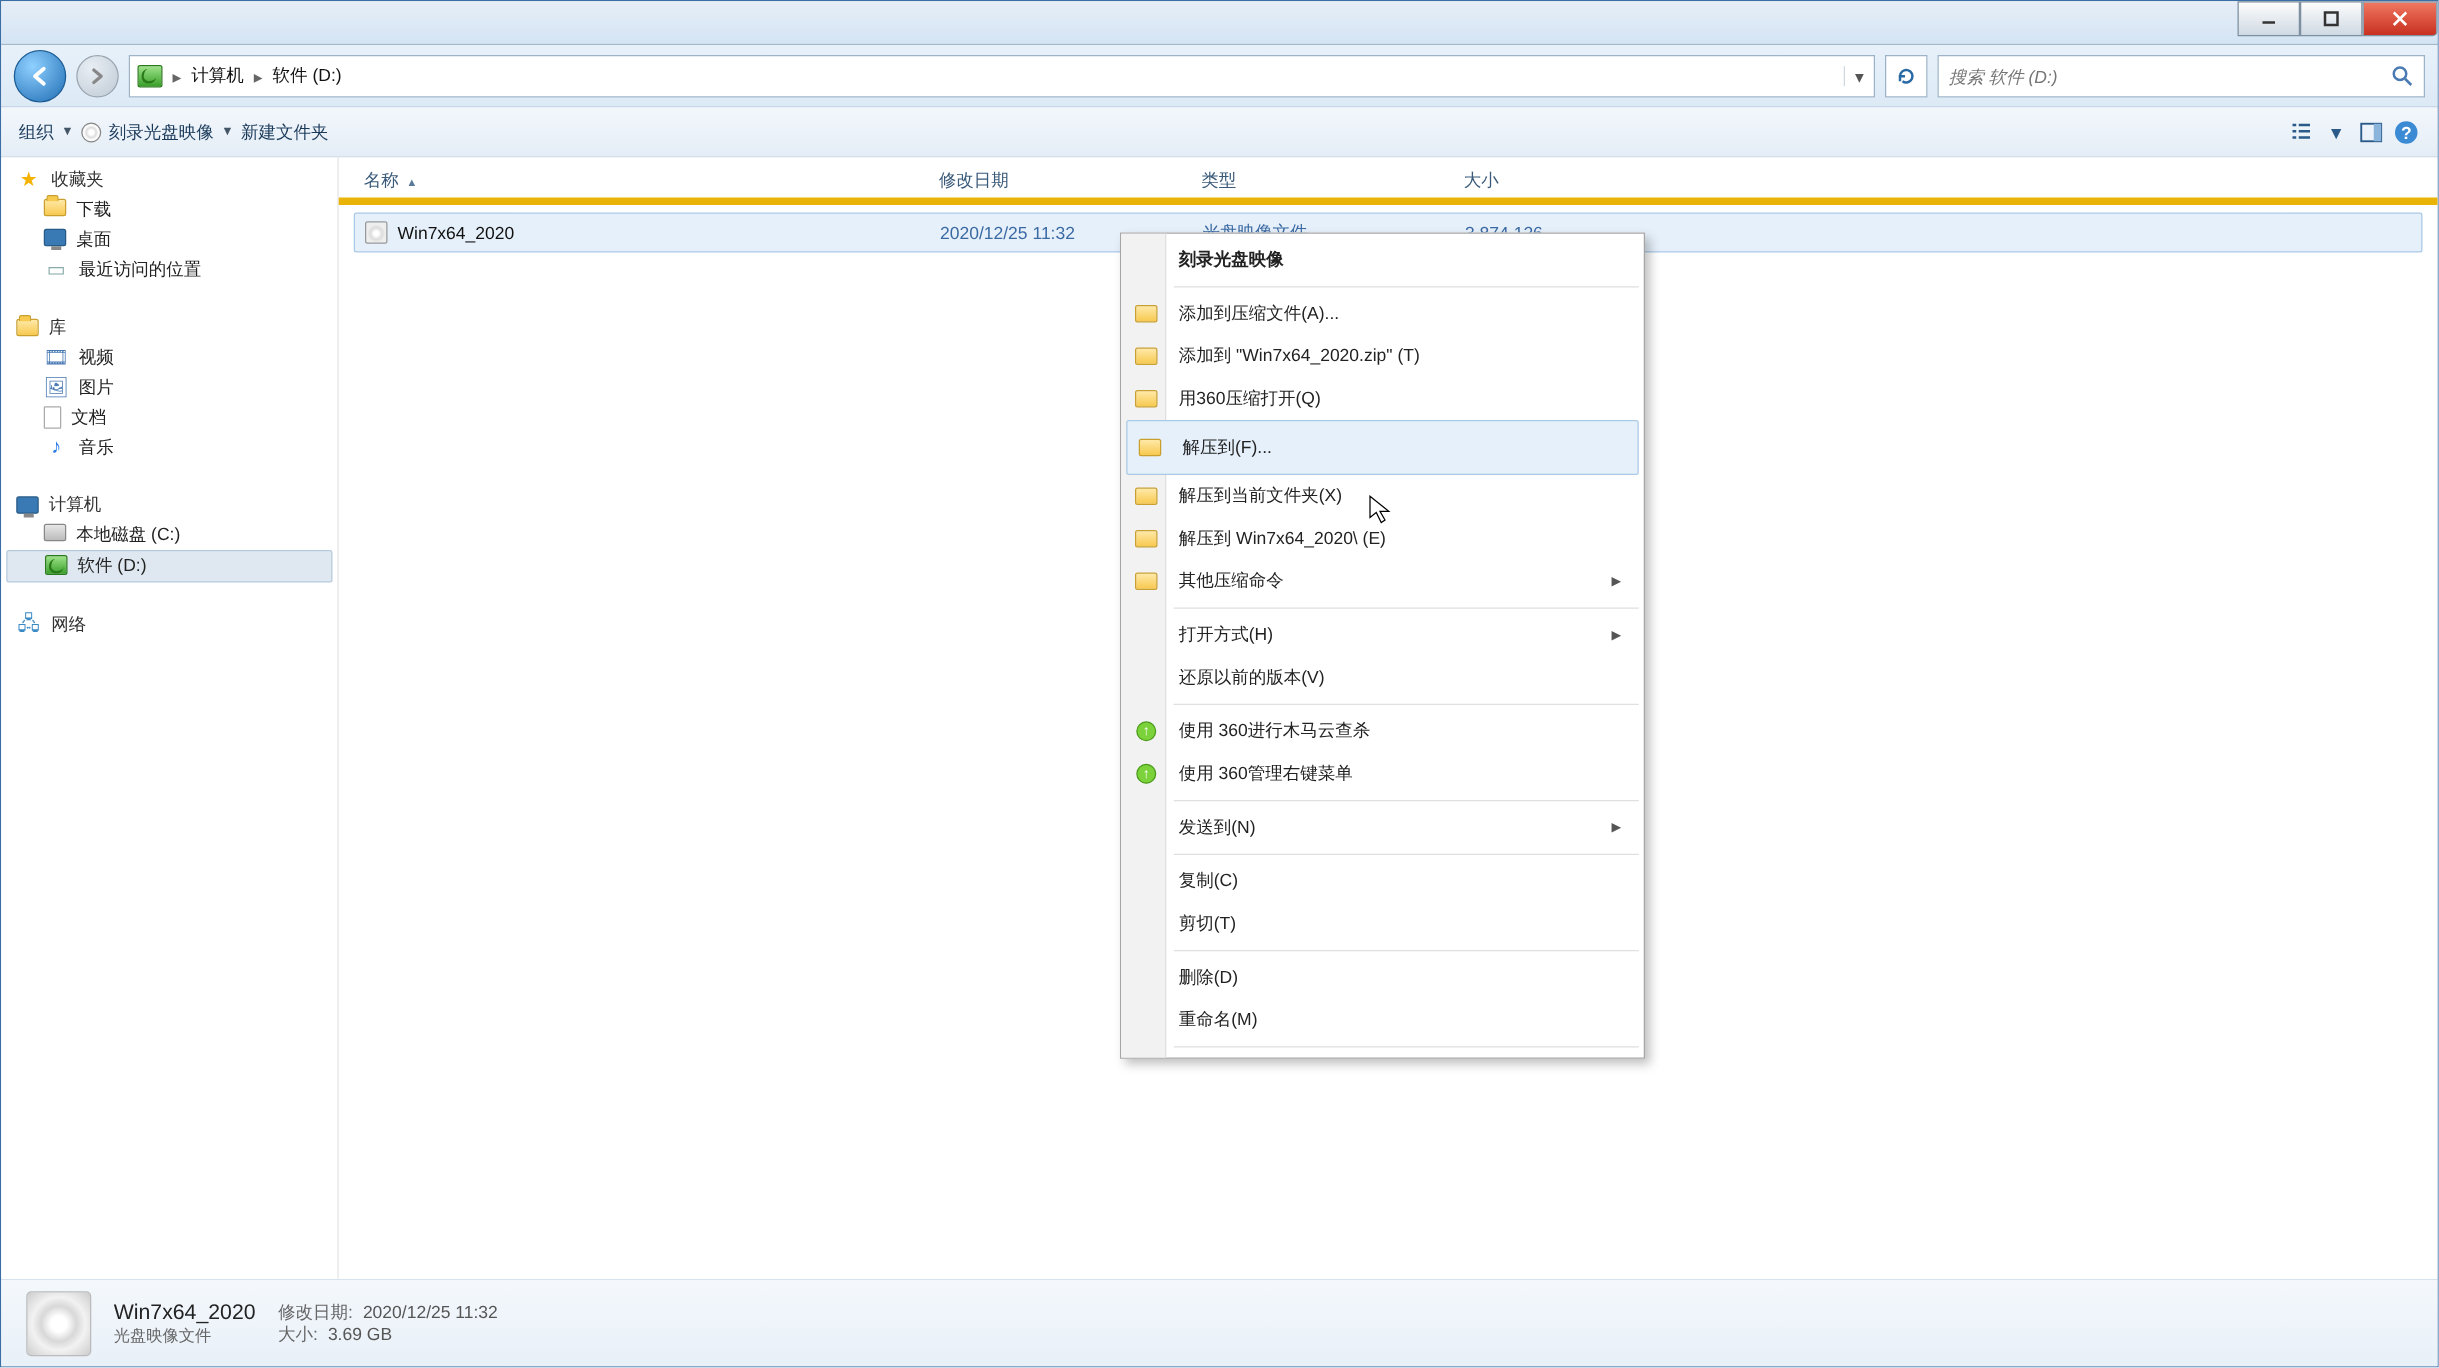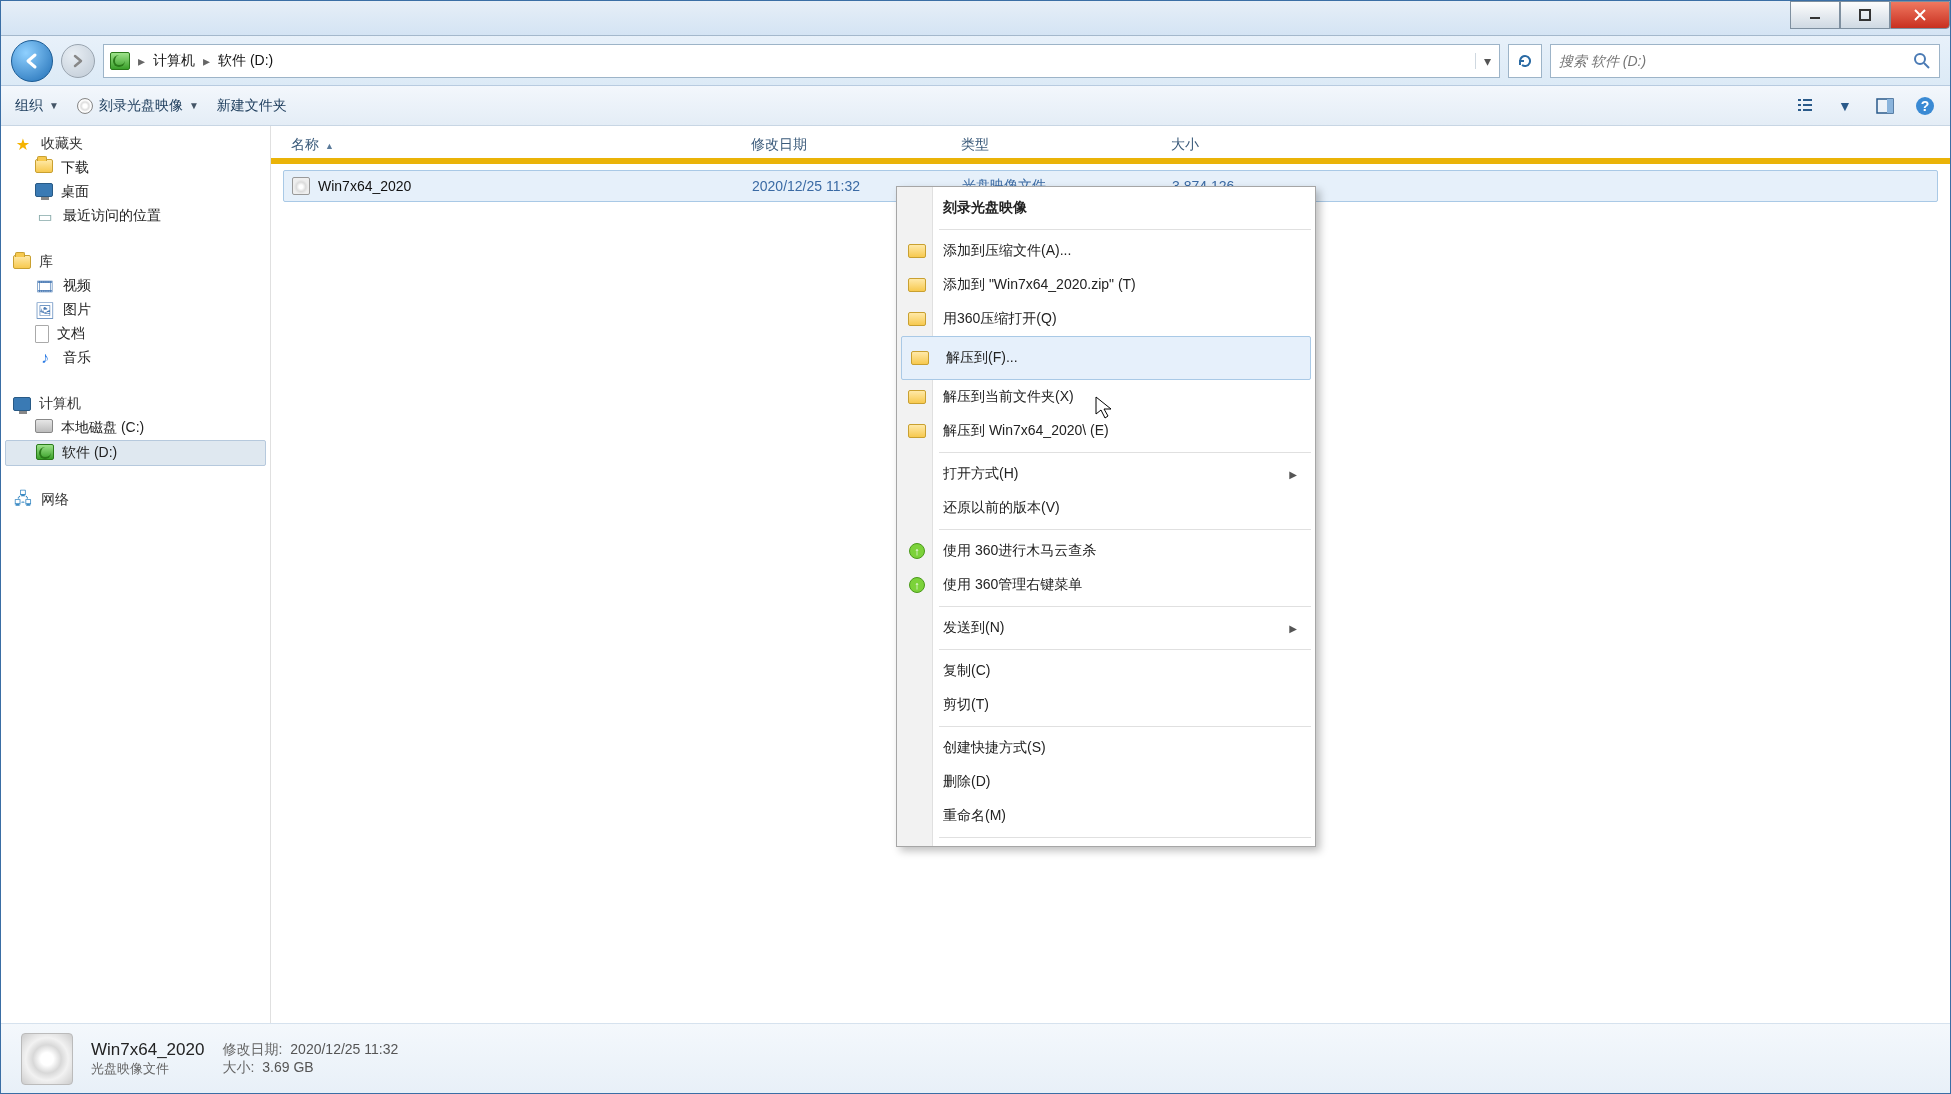--- a/index.html
+++ b/index.html
@@ -21,21 +21,21 @@
     .addr-icon { width:20px; height:18px; background:linear-gradient(#9de28a,#3aa02a); border:1px solid #2a7a1a; border-radius:2px; position:relative; }
     .addr-icon::before{content:"";position:absolute;width:10px;height:10px;border:2px solid #2a7a1a;border-top:none;border-right:none;border-radius:50%;top:2px;left:2px;}
     .addr-sep { color:#666; }
     .addr-seg { color:#111; }
     .addr-drop { margin-left:auto; width:24px; text-align:center; color:#555; border-left:1px solid #cfd8e0;}
     .refreshbox{ width:34px; height:34px; background:#fff; border:1px solid #9db4c8; display:flex;align-items:center;justify-content:center; }
     .searchbox { width:390px; height:34px; background:#fff; border:1px solid #9db4c8; display:flex; align-items:center; padding:0 8px; }
     .searchbox input { border:none; outline:none; flex:1; font-style:italic; color:#888; background:transparent; }
 
     
-    .toolbar { height: 40px; background: linear-gradient(#f3f7fc,#e4edf6); border-bottom:1px solid #c8d6e4; display:flex; align-items:center; padding: 0 14px; gap:18px; }
+    .toolbar { height: 40px; background: linear-gradient(#f3f7fc,#e4edf6); border-bottom:1px solid #c8d6e4; display:flex; align-items:center; padding: 0 14px; gap:6px; }
     .tb-item { display:flex; align-items:center; gap:6px; color:#1a3a5a; }
     .tb-item .drop { font-size:10px; color:#456; }
     .tb-spacer { flex:1; }
     .tb-icon { width:22px;height:22px;display:flex;align-items:center;justify-content:center;border:1px solid transparent;border-radius:2px;color:#2a5a8a;}
 
     
     .main { display:flex; height: calc(100% - 35px - 50px - 40px - 70px); }
     .sidebar { width: 270px; border-right:1px solid #e0e0e0; padding: 6px 4px; overflow:auto; background:#fff;}
     .side-group { margin-bottom: 22px; }
     .side-head { display:flex; align-items:center; gap:8px; padding:3px 8px; color:#333; }
@@ -305,20 +305,26 @@
               <span class="zip-ic"></span>
             </span>
             <span>解压到当前文件夹(X)</span>
           </div>
         <div class="cx-item">
             <span class="cx-ic">
               <span class="zip-ic"></span>
             </span>
             <span>解压到 Win7x64_2020\ (E)</span>
           </div>
+        <div class="cx-item cx-sub">
+            <span class="cx-ic">
+              <span class="zip-ic"></span>
+            </span>
+            <span>其他压缩命令</span>
+          </div>
         <div class="cx-sep"></div>
         <div class="cx-item cx-sub">
             <span>打开方式(H)</span>
           </div>
         <div class="cx-item">
             <span>还原以前的版本(V)</span>
           </div>
         <div class="cx-sep"></div>
         <div class="cx-item">
             <span class="cx-ic">
@@ -337,23 +343,20 @@
             <span>发送到(N)</span>
           </div>
         <div class="cx-sep"></div>
         <div class="cx-item">
             <span>复制(C)</span>
           </div>
         <div class="cx-item">
             <span>剪切(T)</span>
           </div>
         <div class="cx-sep"></div>
-        <div class="cx-item">
-            <span>创建快捷方式(S)</span>
-          </div>
         <div class="cx-item">
             <span>删除(D)</span>
           </div>
         <div class="cx-item">
             <span>重命名(M)</span>
           </div>
         <div class="cx-sep"></div>
       </div>
 
       <svg class="cursor" width="20" height="24">

